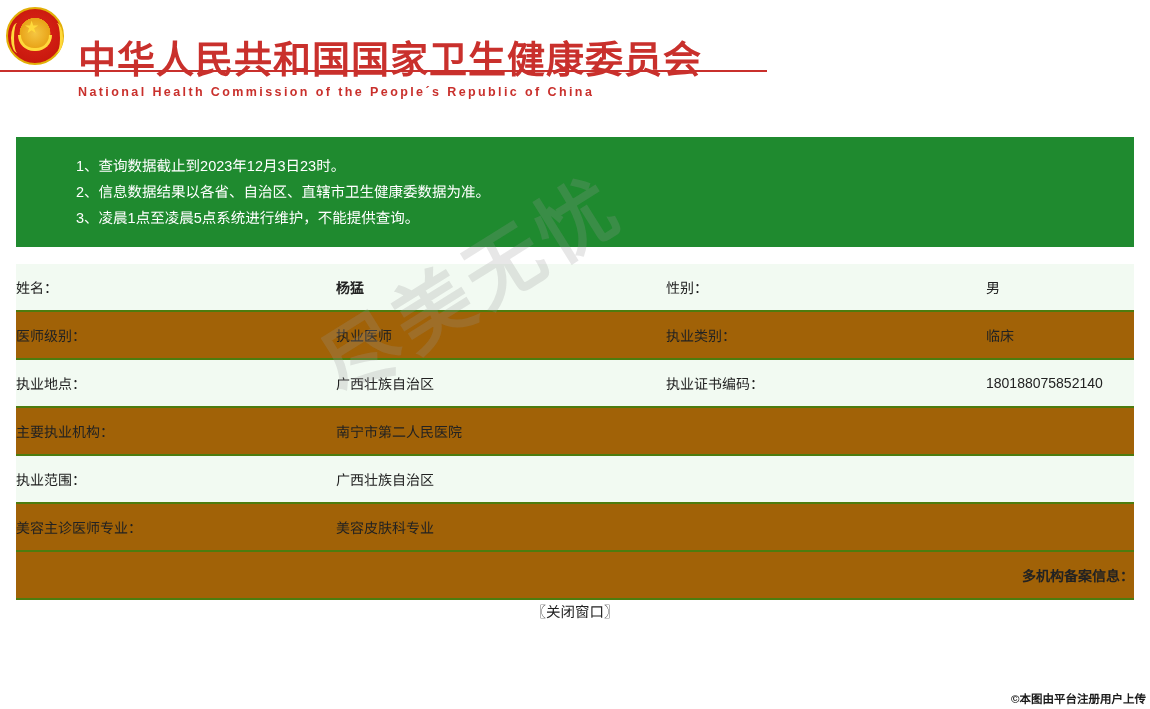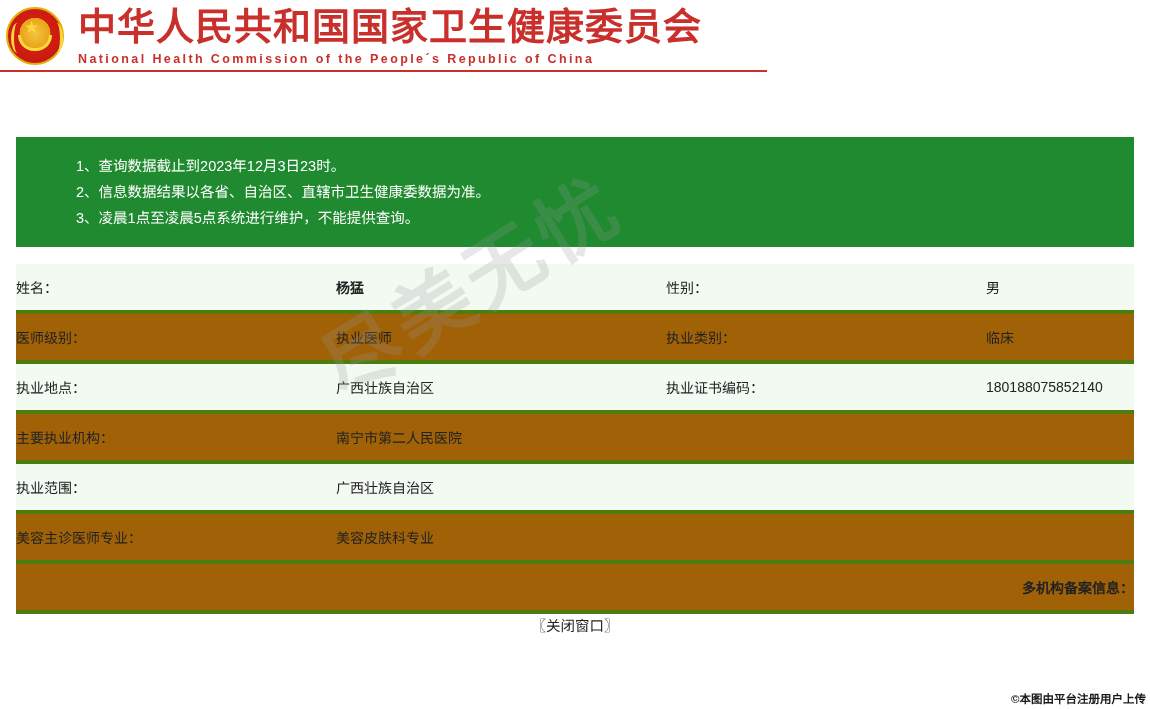--- a/index.html
+++ b/index.html
@@ -78,20 +78,21 @@
   }
   .header-cn {
     font-family: "DejaVu Sans", "Liberation Sans", sans-serif;
     font-size: 38px;
     font-weight: bold;
     color: #c9302c;
     letter-spacing: 1px;
     line-height: 48px;
     padding-top: 3px;
     white-space: nowrap;
+    margin-top: 33px;
   }
   .header-en {
     font-family: "Liberation Sans", sans-serif;
     font-size: 12.5px;
     font-weight: bold;
     color: #c9302c;
     letter-spacing: 2.4px;
     line-height: 16px;
     white-space: nowrap;
   }
@@ -117,21 +118,21 @@
     margin-top: 17px;
   }
   table.info {
     width: 100%;
     border-collapse: collapse;
     table-layout: fixed;
   }
   table.info td {
     height: 46px;
     font-size: 14px;
-    border-bottom: 4px solid #4d7c0f;
+    border-bottom: 2px solid #4d7c0f;
     vertical-align: middle;
     padding: 0;
   }
   .lbl {
     width: 320px;
     padding-left: 4px;
     color: #222;
   }
   .lbl-2 {
     width: 320px;

